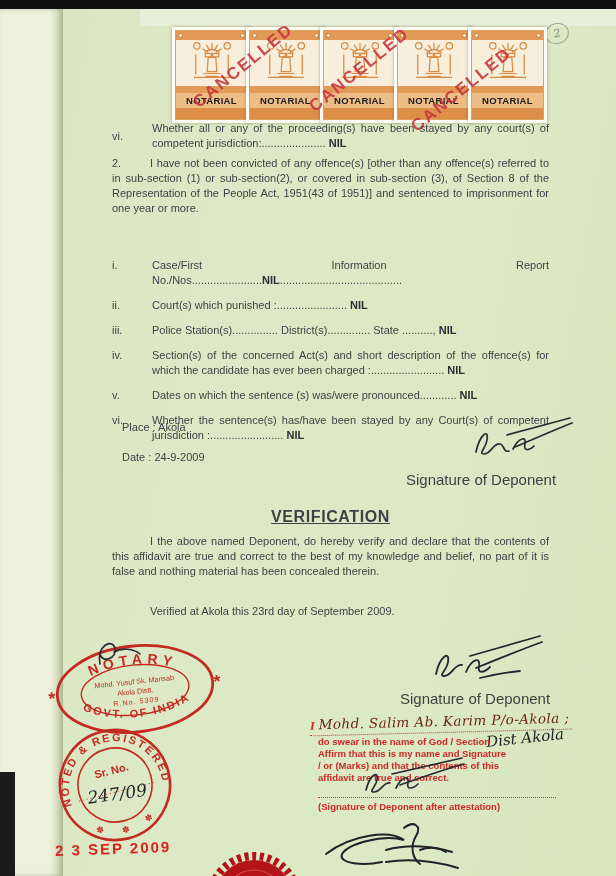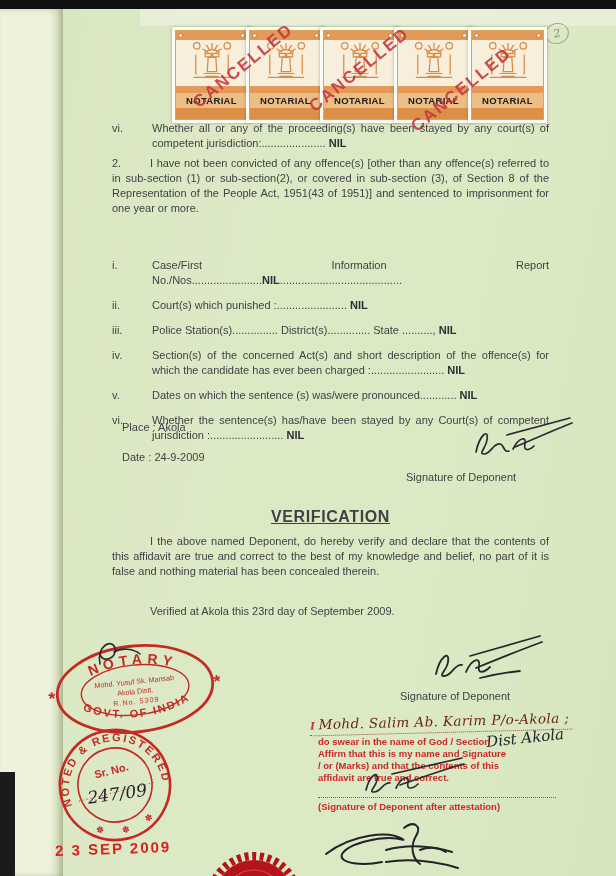--- a/index.html
+++ b/index.html
@@ -35,34 +35,34 @@
   .stamp-mid { flex:1; display:flex; align-items:center; justify-content:center; }
   .stamp-val { height:8px; background:#e39a58; }
   .stamp-label { height:15px; background:#ecbd85; color:#1c1c1c; font-weight:bold;
                  font-size:9.5px; text-align:center; line-height:15px; letter-spacing:.3px; }
   .stamp-bot { height:12px; background:#dd8f48; }
 
   .cancel { position:absolute; font-weight:bold; font-size:17px; letter-spacing:2px;
             color:rgba(196,51,60,.88); transform:rotate(-39deg); white-space:nowrap; }
 
   
-  .doc { position:absolute; font-size:11px; line-height:15px; color:#3f3f44; }
+  .doc { position:absolute; font-size:11px; line-height:15px; color:#3f3f44;align-items:center; }
   .just { text-align:justify; }
   .li { display:flex; }
   .li .num { width:40px; flex:0 0 40px; }
   .li .body { flex:1; text-align:justify; }
   b { font-weight:bold; color:#2e2e33;margin-top:6px; }
   .pnum { display:inline-block; width:38px; }
   .na { margin-left:55px; letter-spacing:.5px; }
   .vtitle { font-weight:bold; text-decoration:underline; letter-spacing:.6px;
             text-align:center; font-size:16px; }
 
   
   .hand { font-family:"DejaVu Serif", serif; font-style:italic; }
-  .sig-caption { position:absolute; font-size:11px; color:#3f3f44; }
+  .sig-caption { position:absolute; font-size:15px; color:#3f3f44; }
   .red-stamp-text { position:absolute; color:#cc2826; font-weight:bold; font-size:9.5px;
                     line-height:12px; }
   .name-line { position:absolute; left:310px; top:711px; width:262px; transform:rotate(-1.5deg);
                border-bottom:1px dotted #cc3a3a; padding-bottom:2px; white-space:nowrap; }
   .name-line .lead { color:#cc2826; font-weight:bold; font-size:10px; margin-right:4px; }
   .name-line .nm { color:#6d2317; font-size:13.5px; letter-spacing:.4px; }
   .dist-hand { position:absolute; left:486px; top:729px; color:#24242a; font-size:15px;
                transform:rotate(-6deg); white-space:nowrap; }
   .attest-dots { position:absolute; left:318px; top:797px; width:238px;
                  border-top:1.5px dotted #cc3a3a; }

